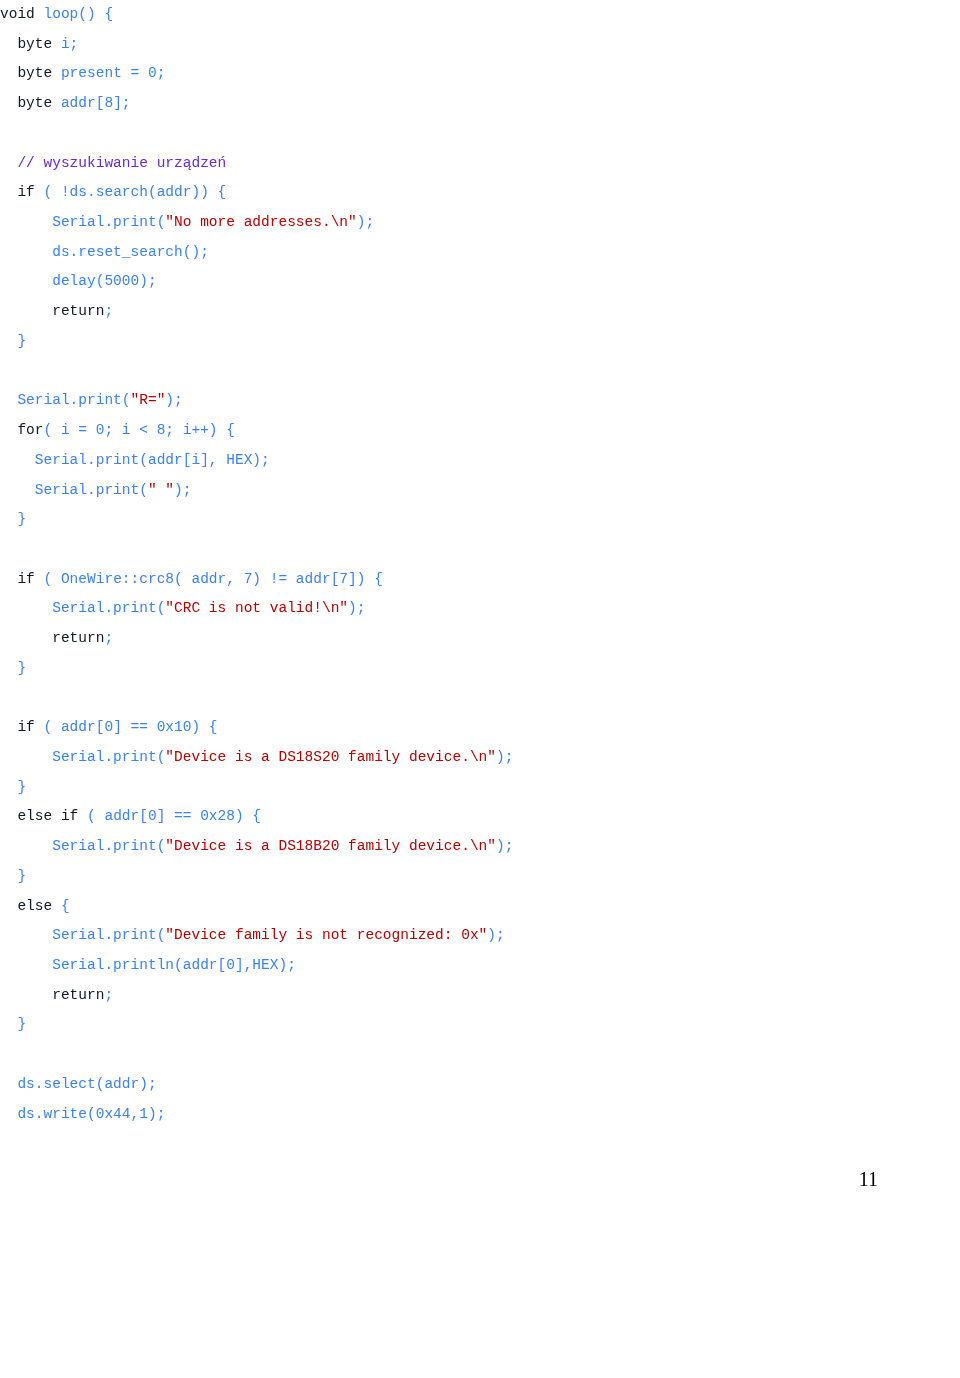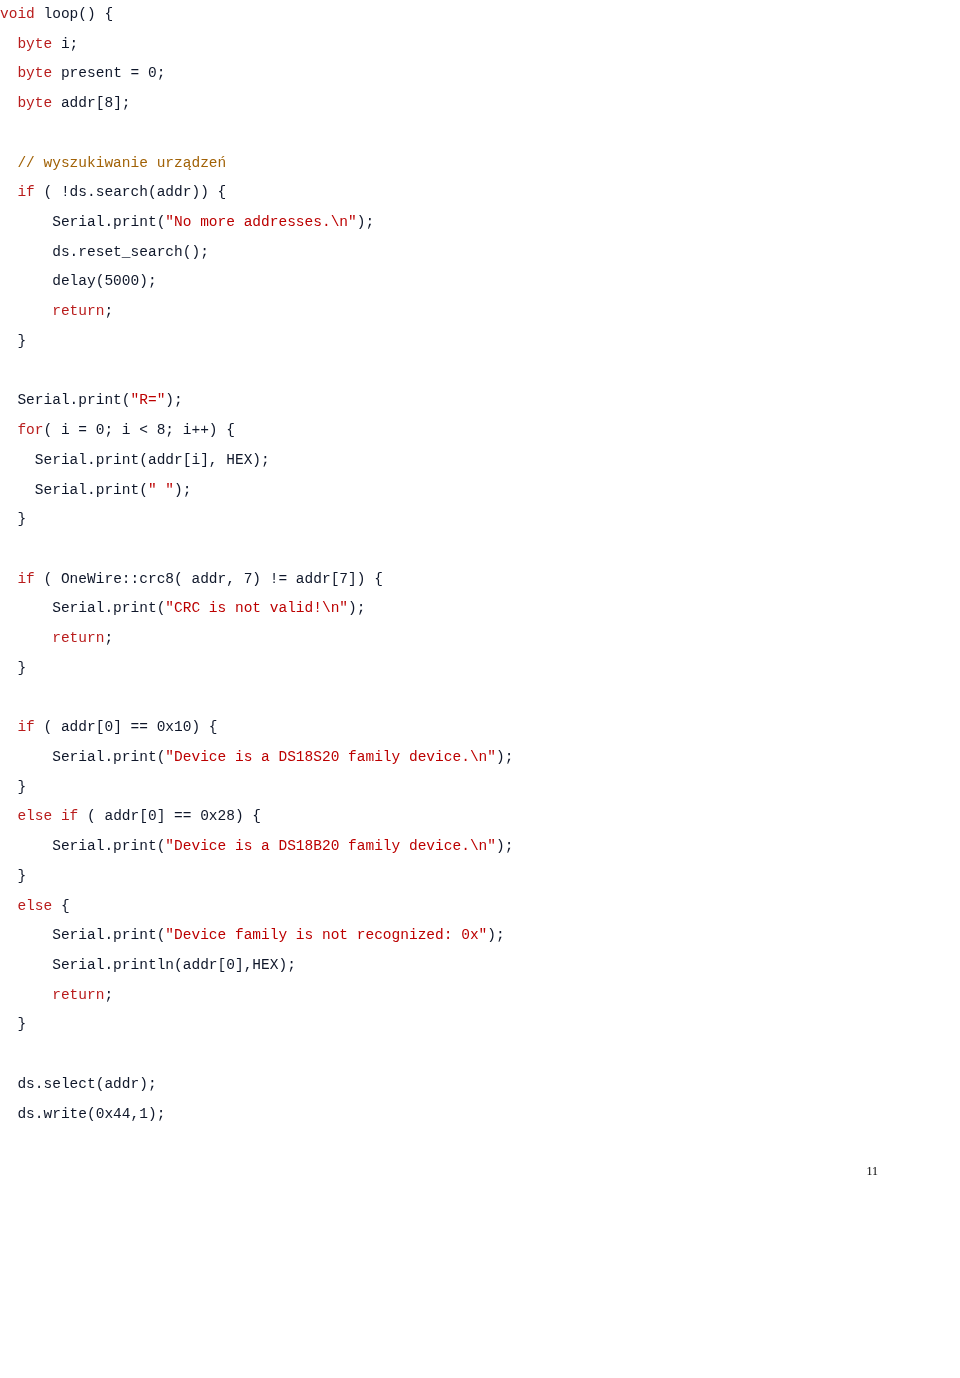--- a/index.html
+++ b/index.html
@@ -12,27 +12,27 @@
       width: 960px;
     }
     .page {
       padding: 0 60px 20px 0;
       box-sizing: border-box;
     }
     .code-line {
       white-space: pre;
       font-family: "Courier New", Courier, monospace;
     }
-    .t-black { color: #0f172a; }
-    .t-blue { color: #b91c1c; }
-    .t-green { color: #a16207; }
+    .t-black { color: #3b82f6; }
+    .t-blue { color: #0f172a; }
+    .t-green { color: #6d28d9; }
     .t-red { color: #BC0000; }
     .page-number {
       font-family: "Times New Roman", Times, serif;
-      font-size: 12px;
+      font-size: 20px;
       text-align: right;
       padding-right: 22px;
       color: #000;
       margin-left: 38px;
     }
   </style>
 </head>
 <body>
 
 <div class="page">

